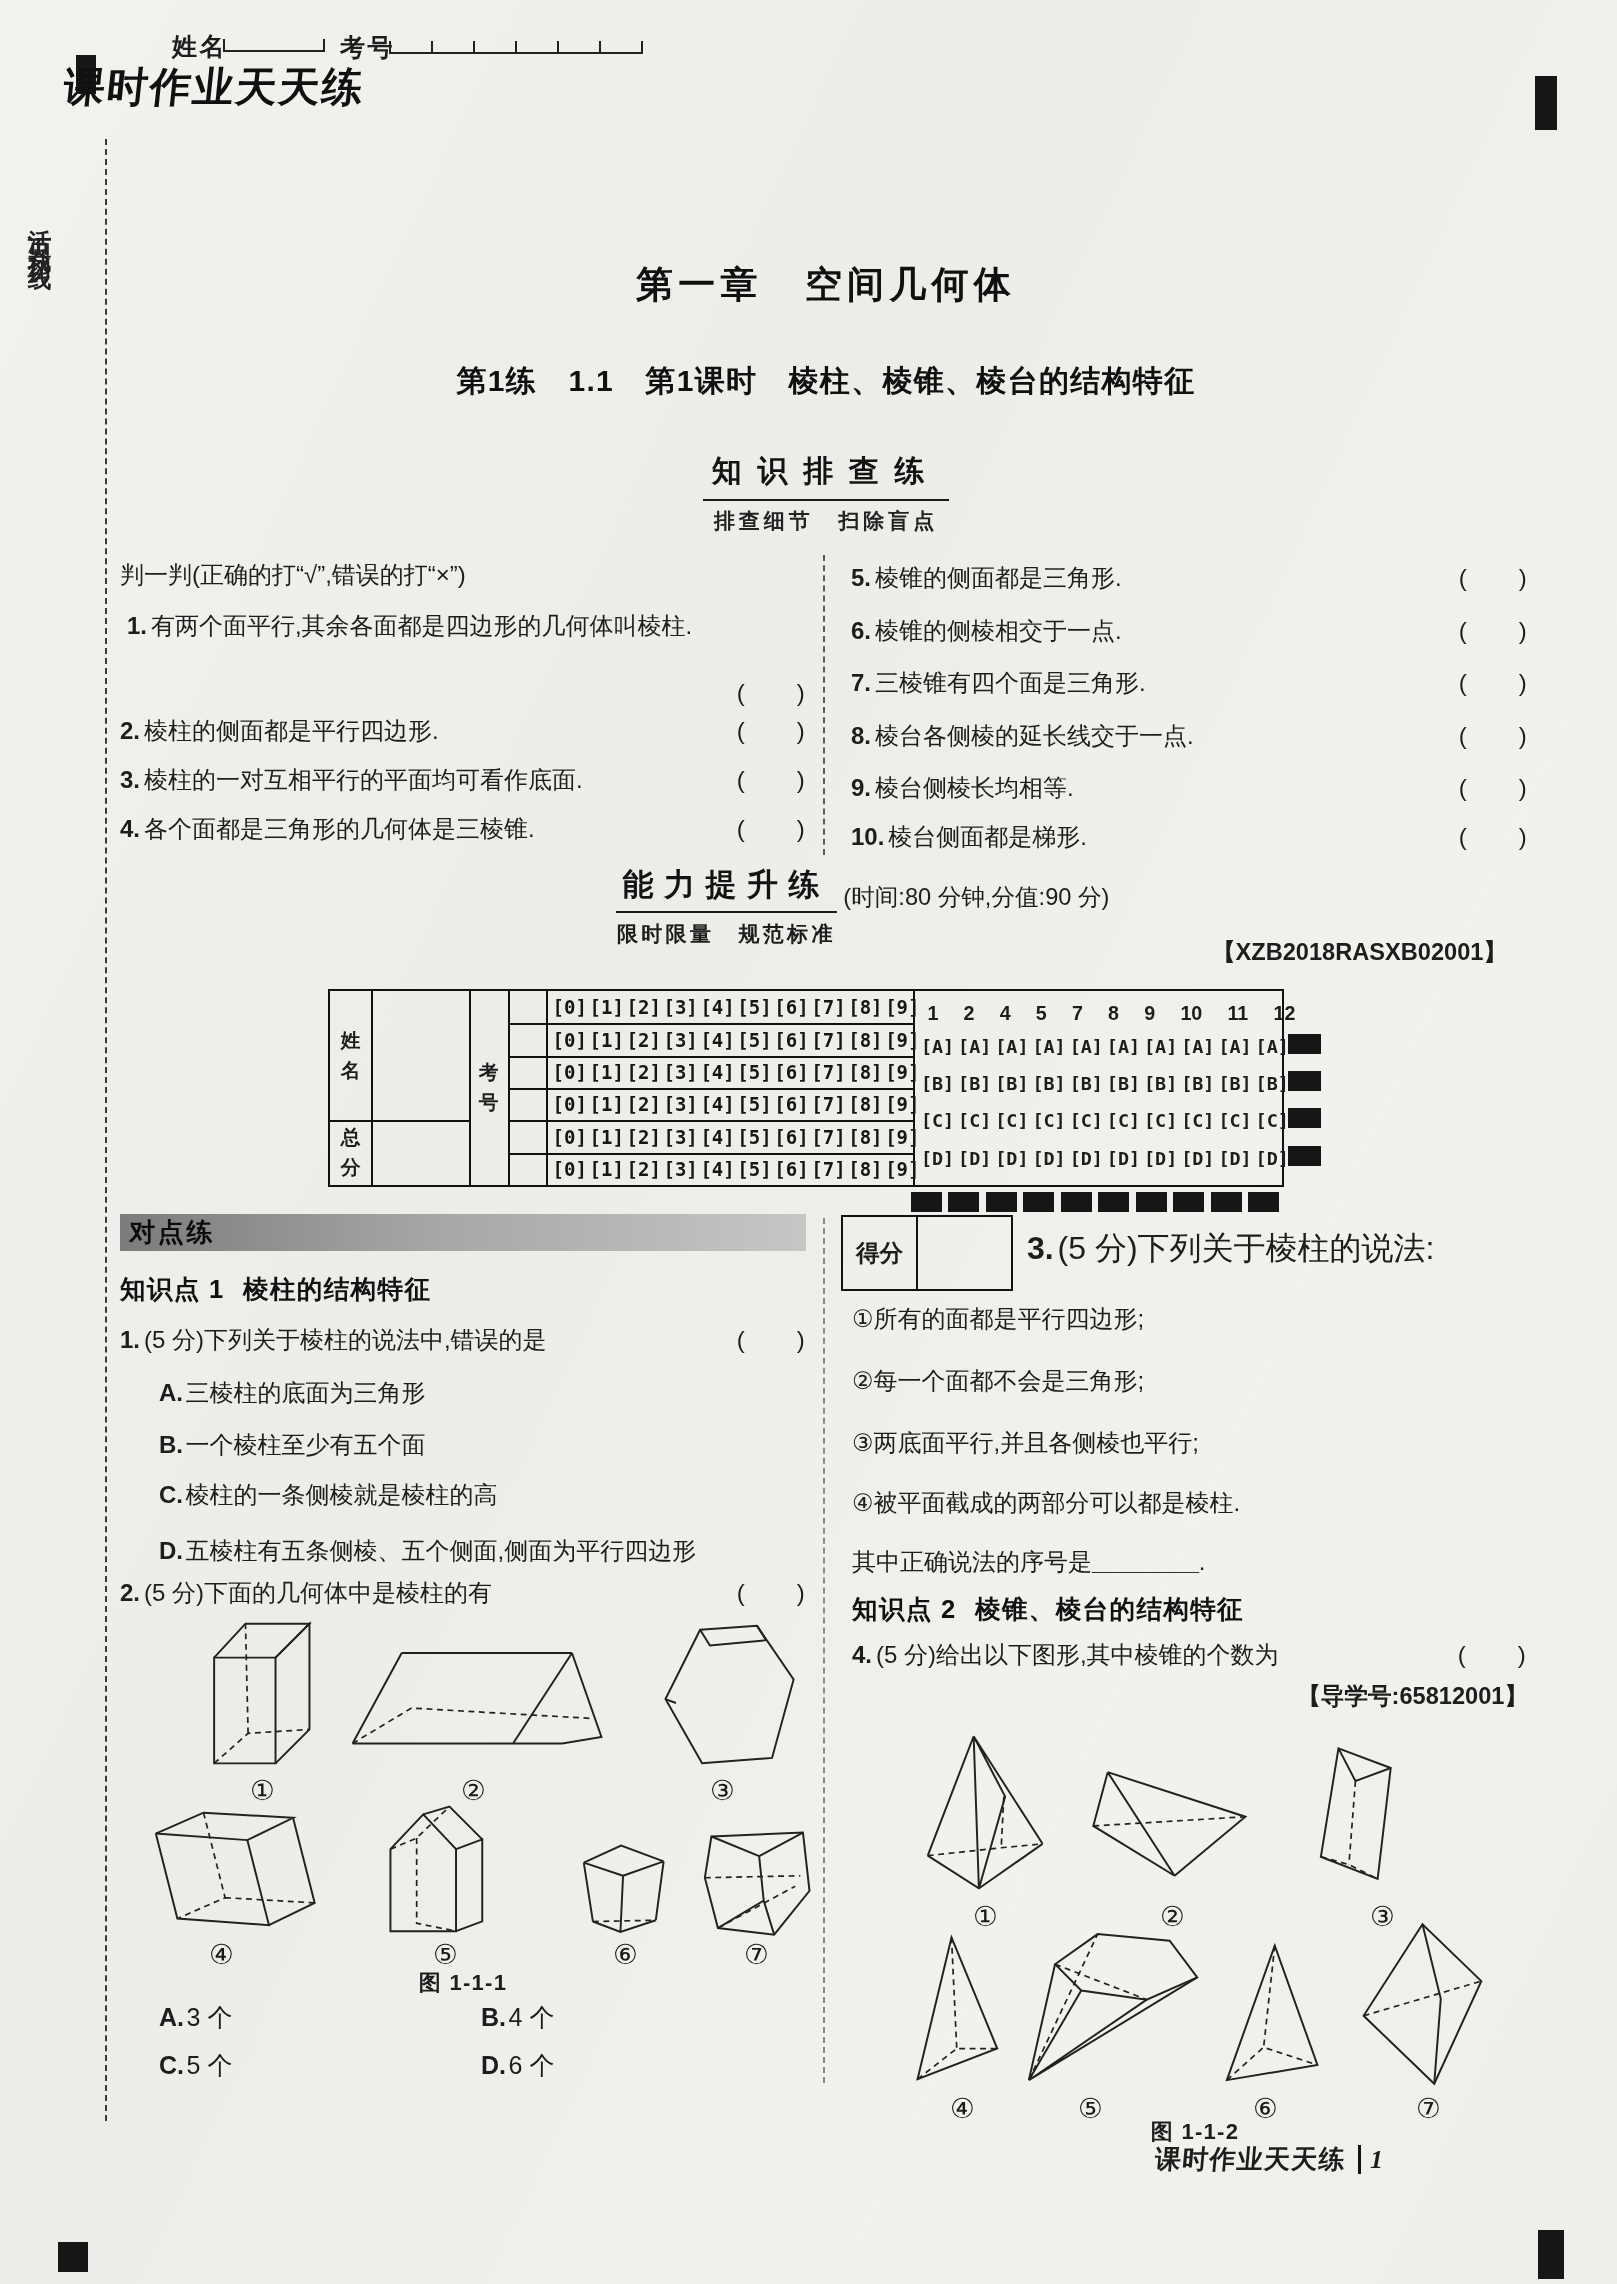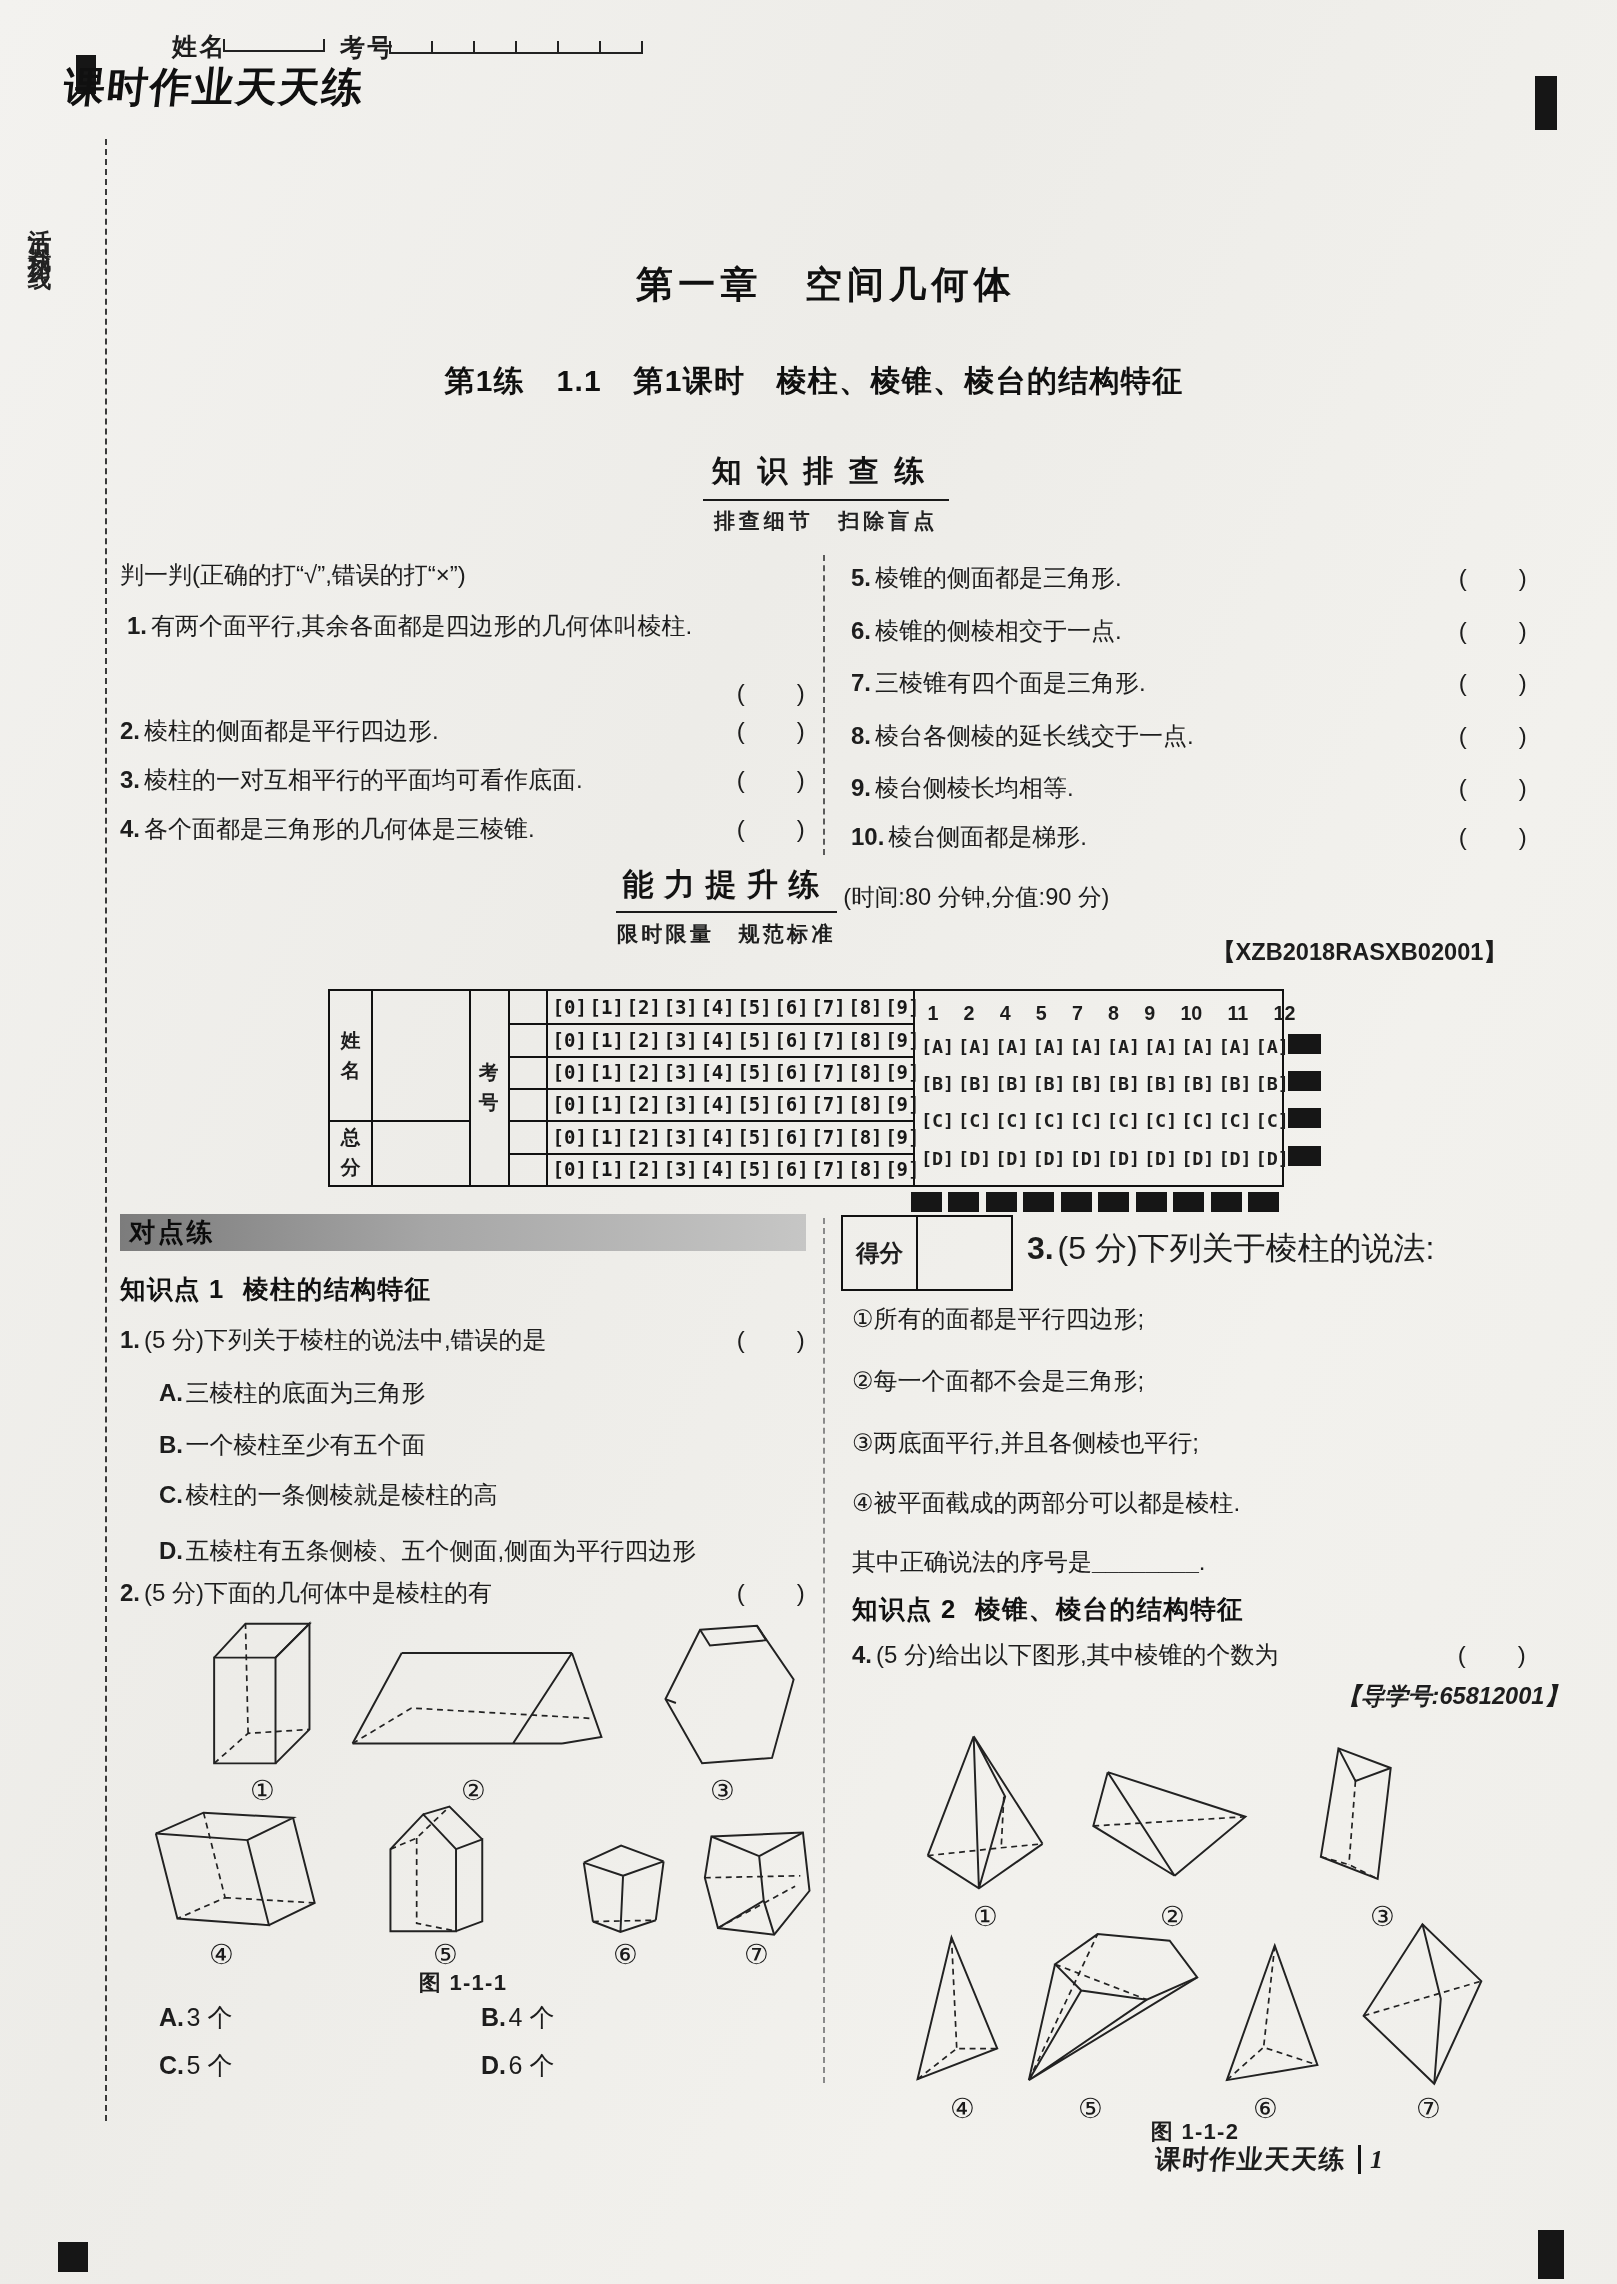--- a/index.html
+++ b/index.html
@@ -83,21 +83,21 @@
   <div class="abs name-line" style="left:223px;top:39px;width:98px;"></div>
   <div class="abs hdr-label" style="left:340px;top:31px;">考号</div>
   <div class="abs ruler" style="left:389px;top:41px;width:254px;"></div>
 
   <div class="abs brand" style="left:64px;top:60px;">课时作业天天练</div>
 
   <div class="abs cutline" style="left:105px;top:139px;height:1982px;"></div>
   <div class="abs cuttext" style="left:23.6px;top:211px;">活页裁切线</div>
 
   <div class="abs chapter" style="left:118px;top:260px;">第一章　空间几何体</div>
-  <div class="abs lesson" style="left:106px;top:361px;">第1练　1.1　第1课时　棱柱、棱锥、棱台的结构特征</div>
+  <div class="abs lesson" style="left:118px;top:361px;">第1练　1.1　第1课时　棱柱、棱锥、棱台的结构特征</div>
 
   <div class="abs sec-wrap" style="left:118px;top:451px;">
     <span class="sec-main">知识排查练</span>
     <div class="sec-sub">排查细节　扫除盲点</div>
   </div>
 
   <div class="abs divider-dash" style="left:823px;top:555px;height:300px;"></div>
 
   <div class="abs" style="left:120px;top:559px;width:686px;font-size:24px;">判一判(正确的打“√”,错误的打“×”)</div>
 
@@ -424,21 +424,21 @@
     <span>其中正确说法的序号是</span><span class="blank-underline">________</span><span>.</span>
   </div>
 
   <div class="abs kp" style="left:852px;top:1592px;">
     <span>知识点 2</span><span class="kp-title">棱锥、棱台的结构特征</span>
   </div>
   <div class="abs q-row" style="left:852px;top:1639px;width:675px;">
     <span><b class="q-num">4.</b><span>(5 分)</span><span>给出以下图形,其中棱锥的个数为</span></span>
     <span class="paren">(　　)</span>
   </div>
-  <div class="abs code-tag" style="left:1240px;top:1680px;width:328px;font-style:italic;">【导学号:65812001】</div>
+  <div class="abs code-tag" style="left:1200px;top:1680px;width:328px;">【导学号:65812001】</div>
 
   <div class="abs" style="left:852px;top:1724px;width:686px;height:423px;">
     <svg class="fig abs" style="left:69px;top:6.6px;" width="125" height="164" viewBox="0 0 190 250">
       <path d="M80 8 L10 190 M80 8 L88 240 M80 8 L185 172 M10 190 L88 240 L185 172 M80 8 L128 100 L88 240"></path>
       <path class="d" d="M126 100 L122 178 M10 190 L122 178 L185 172"></path>
     </svg>
     <svg class="fig abs" style="left:236px;top:39px;" width="164" height="118" viewBox="0 0 250 180">
       <path d="M30 14 L8 96 L132 172 L30 14 M30 14 L240 82 L132 172"></path>
       <path class="d" d="M8 96 L240 82"></path>
     </svg>

